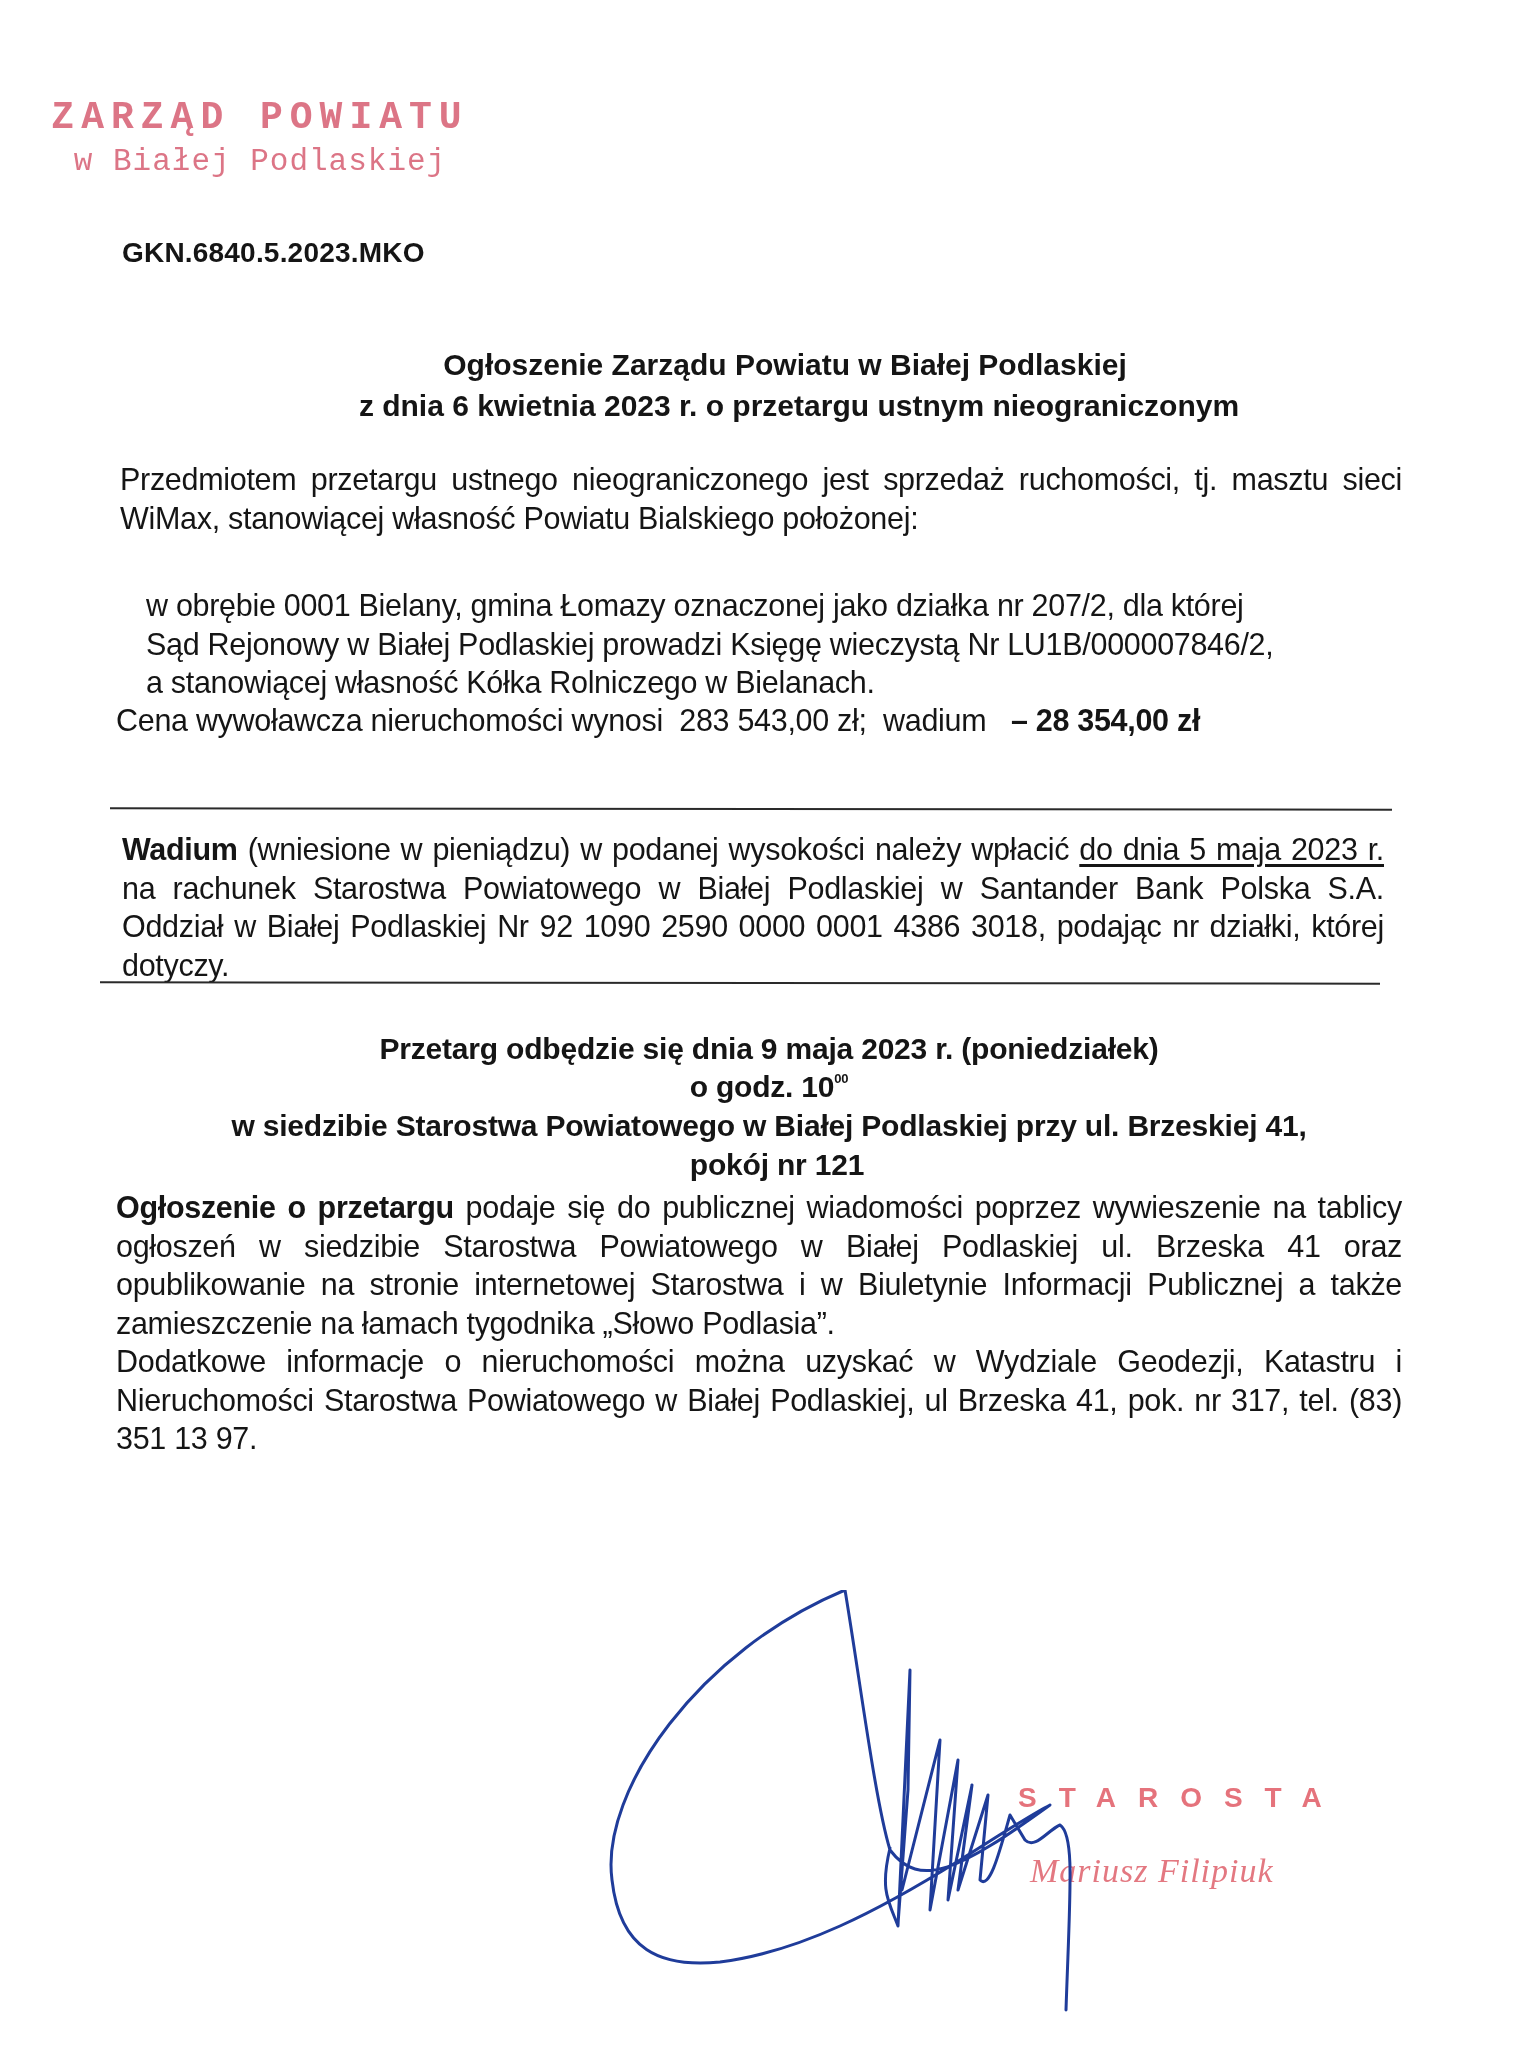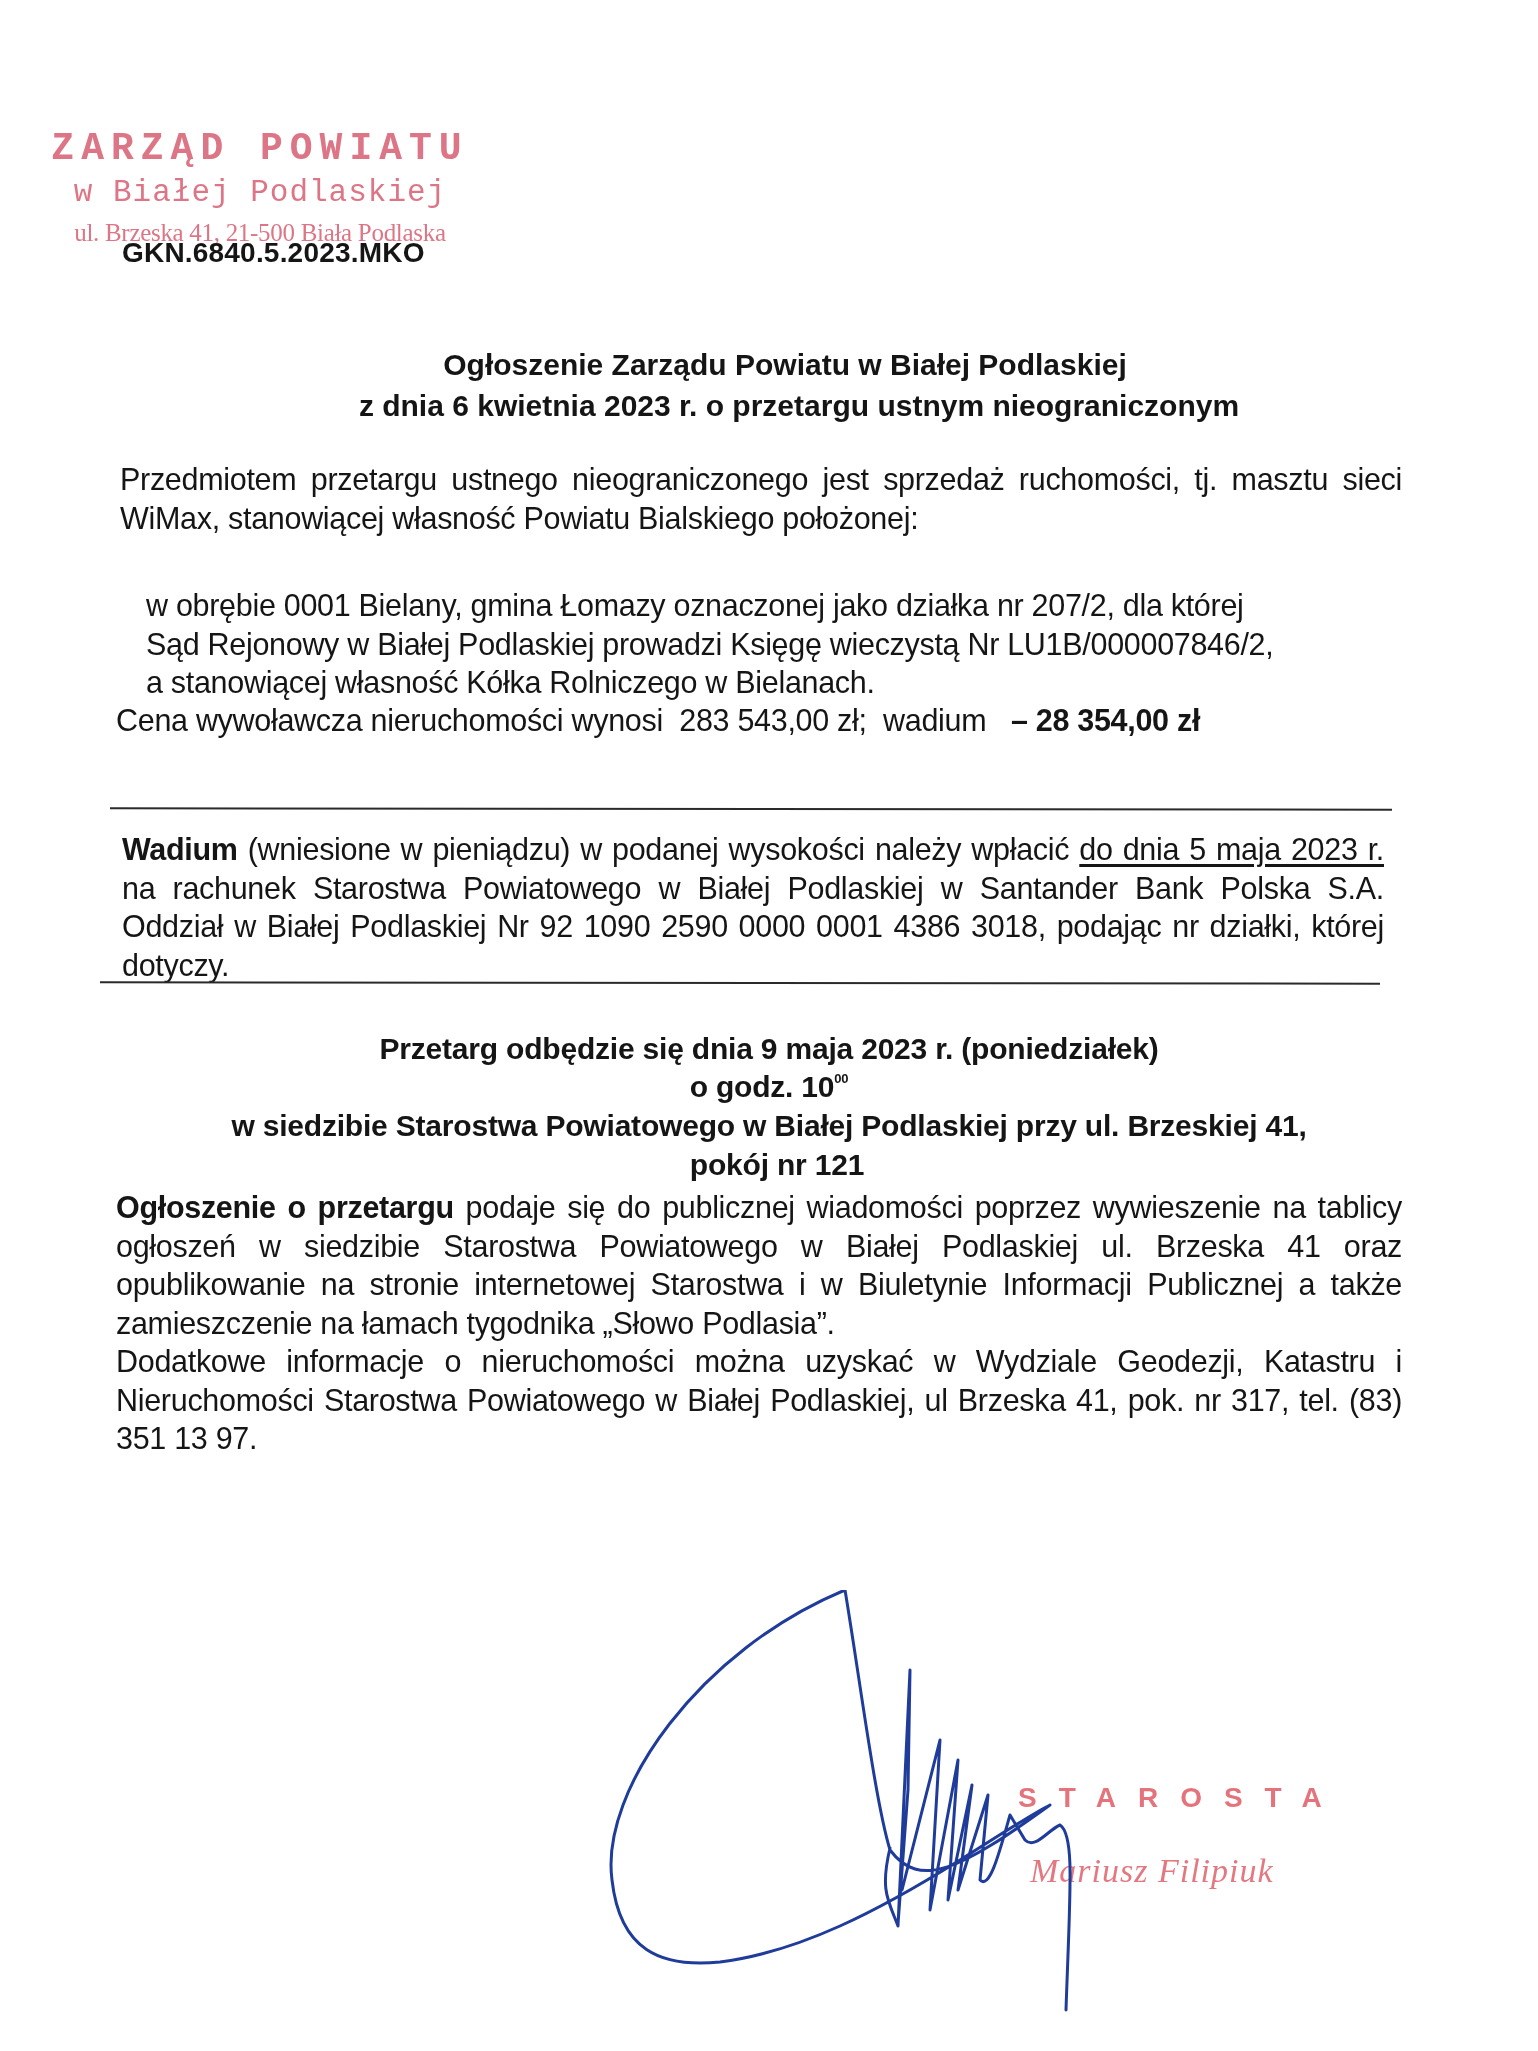--- a/index.html
+++ b/index.html
@@ -27,21 +27,20 @@
       font-family: "Liberation Serif", serif;
       opacity: 0.9;
     }
     .stamp .l1 {
       font-family: "Liberation Mono", monospace;
       font-size: 38px;
       letter-spacing: 7px;
       font-weight: bold;
       line-height: 44px;
       white-space: nowrap;
-      margin-top: 31px;
     }
     .stamp .l2 {
       font-family: "Liberation Mono", monospace;
       font-size: 31px;
       line-height: 44px;
       letter-spacing: 1px;
       white-space: nowrap;
     }
     .stamp .l3 {
       font-size: 25px;
@@ -138,21 +137,20 @@
       width: 800px;
       height: 460px;
     }
   </style>
 </head>
 <body>
 
 <div class="abs stamp">
   <div class="l1">ZARZĄD POWIATU</div>
   <div class="l2">w Białej Podlaskiej</div>
-  <div class="l3">ul. Brzeska 41, 21-500 Biała Podlaska</div>
 </div>
 
 <div class="abs ref">GKN.6840.5.2023.MKO</div>
 
 <div class="abs title title1">Ogłoszenie Zarządu Powiatu w Białej Podlaskiej</div>
 <div class="abs title title2">z dnia 6 kwietnia 2023 r. o przetargu ustnym nieograniczonym</div>
 
 <div class="abs para p-subject">Przedmiotem przetargu ustnego nieograniczonego jest sprzedaż ruchomości, tj. masztu sieci WiMax, stanowiącej własność Powiatu Bialskiego położonej:</div>
 
 <div class="abs para p-location">

